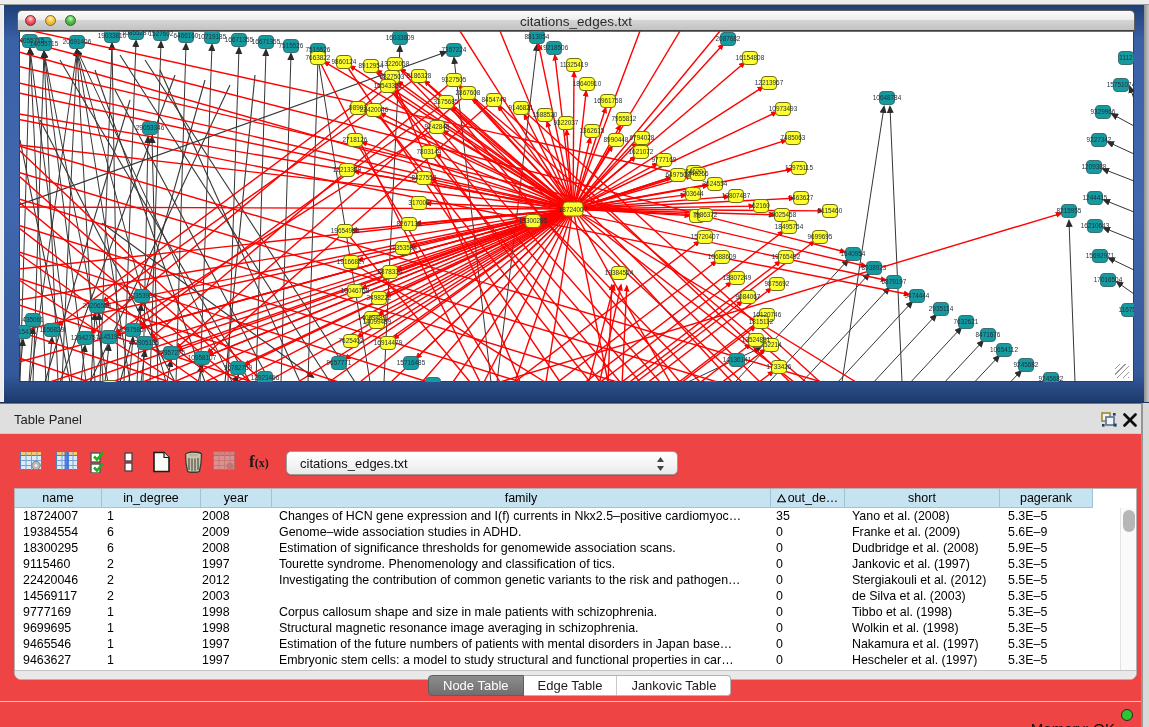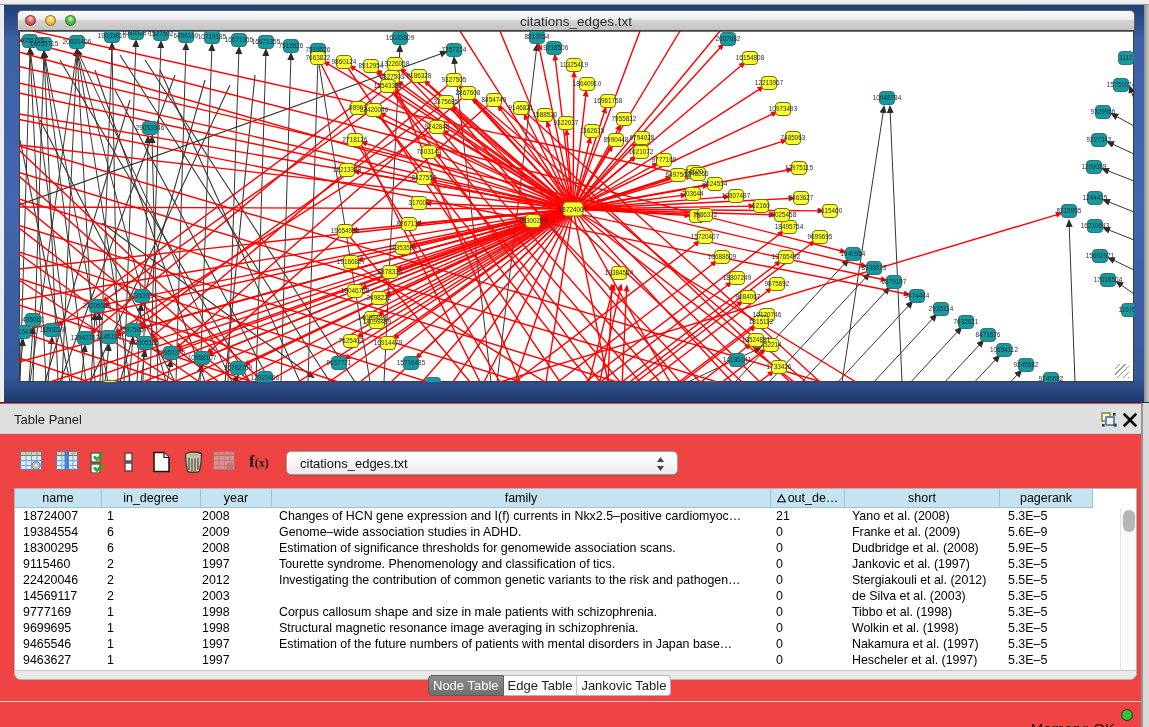--- a/index.html
+++ b/index.html
@@ -41,21 +41,21 @@
 #tbl{position:absolute;left:14px;top:85px;width:1123px;height:192px;background:#fff;border:1px solid #b3b3b3;border-radius:0 0 7px 7px;overflow:hidden}
 #tblfoot{position:absolute;left:0;top:181px;width:1123px;height:11px;background:#e9e9e9;border-top:1px solid #c4c4c4}
 .th{position:absolute;top:0;height:19px;background:#c6e3f1;border-right:1px solid #9fc4d6;border-bottom:1px solid #9fc4d6;
   font-size:12.5px;color:#000;text-align:center;line-height:18px}
 .row{position:absolute;left:0;width:1105px;height:16px;font-size:12.4px;color:#000;white-space:nowrap}
 .row span{position:absolute;top:1px}
 #vsb{position:absolute;left:1105px;top:19px;width:17px;height:162px;background:#fafafa;border-left:1px solid #e3e3e3}
 #vsb .thumb{position:absolute;left:2px;top:2px;width:12px;height:22px;border-radius:6px;background:#b6b6b6}
 
 #tabs{position:absolute;left:428px;top:272px;height:21px;font-size:13px}
-.tab{position:relative;float:left;height:21px;line-height:20px;padding:0 4px;background:#fff;border-top:1px solid #b4b4b4;border-bottom:1px solid #b4b4b4;color:#1c1c1c}
+.tab{position:relative;float:left;height:21px;line-height:20px;padding:0 14px;background:#fff;border-top:1px solid #b4b4b4;border-bottom:1px solid #b4b4b4;color:#1c1c1c}
 .tab.sel{background:linear-gradient(180deg,#8d8d8d,#6f6f6f);color:#fff;border:1px solid #5f5f5f;border-radius:4px 0 0 4px}
 .tab.last{border-right:1px solid #b4b4b4;border-radius:0 4px 4px 0}
 .tabdiv{float:left;width:1px;height:21px;background:#c9c9c9;border-top:1px solid #b4b4b4;border-bottom:1px solid #b4b4b4}
 
 #status{position:absolute;left:0;top:298px;width:1149px;height:27px;border-top:1px solid #d4d4d4}
 #status .t{position:absolute;right:34px;top:18px;font-size:15px;color:#111}
 #memdot{position:absolute;right:16px;top:7px;width:12px;height:12px;border-radius:50%;
   background:#2fc434;border:1.5px solid #1e2b1e}
 #appR{position:absolute;left:1141px;top:0;width:8px;height:325px;background:linear-gradient(90deg,#949494 0 2px,#d9d9d9 2px)}
 </style></head>
@@ -683,21 +683,21 @@
         <div class="th" style="left:756px;width:74px"><svg width="9" height="9" style="margin-right:2px;vertical-align:-1px" viewBox="0 0 10 10">
             <path d="M5 1 L9.3 8.7 L0.7 8.7 z" fill="none" stroke="#000" stroke-width="1.2"></path>
           </svg>out_de…</div>
         <div class="th" style="left:830px;width:155px">short</div>
         <div class="th" style="left:985px;width:93px">pagerank</div>
         <div class="row" style="top:19px">
           <span style="left:8px">18724007</span>
           <span style="left:92px">1</span>
           <span style="left:187px">2008</span>
           <span style="left:264px">Changes of HCN gene expression and I(f) currents in Nkx2.5–positive cardiomyoc…</span>
-          <span style="left:761px">21</span>
+          <span style="left:761px">35</span>
           <span style="left:837px">Yano et al. (2008)</span>
           <span style="left:993px">5.3E–5</span>
         </div>
         <div class="row" style="top:35px">
           <span style="left:8px">19384554</span>
           <span style="left:92px">6</span>
           <span style="left:187px">2009</span>
           <span style="left:264px">Genome–wide association studies in ADHD.</span>
           <span style="left:761px">0</span>
           <span style="left:837px">Franke et al. (2009)</span>
@@ -762,20 +762,21 @@
           <span style="left:187px">1997</span>
           <span style="left:264px">Estimation of the future numbers of patients with mental disorders in Japan base…</span>
           <span style="left:761px">0</span>
           <span style="left:837px">Nakamura et al. (1997)</span>
           <span style="left:993px">5.3E–5</span>
         </div>
         <div class="row" style="top:163px">
           <span style="left:8px">9463627</span>
           <span style="left:92px">1</span>
           <span style="left:187px">1997</span>
+          <span style="left:264px">Embryonic stem cells: a model to study structural and functional properties in car…</span>
           <span style="left:761px">0</span>
           <span style="left:837px">Hescheler et al. (1997)</span>
           <span style="left:993px">5.3E–5</span>
         </div>
         <div id="vsb">
           <div class="thumb"></div>
         </div>
         <div id="tblfoot"></div>
       </div>
     <div id="tabs">

